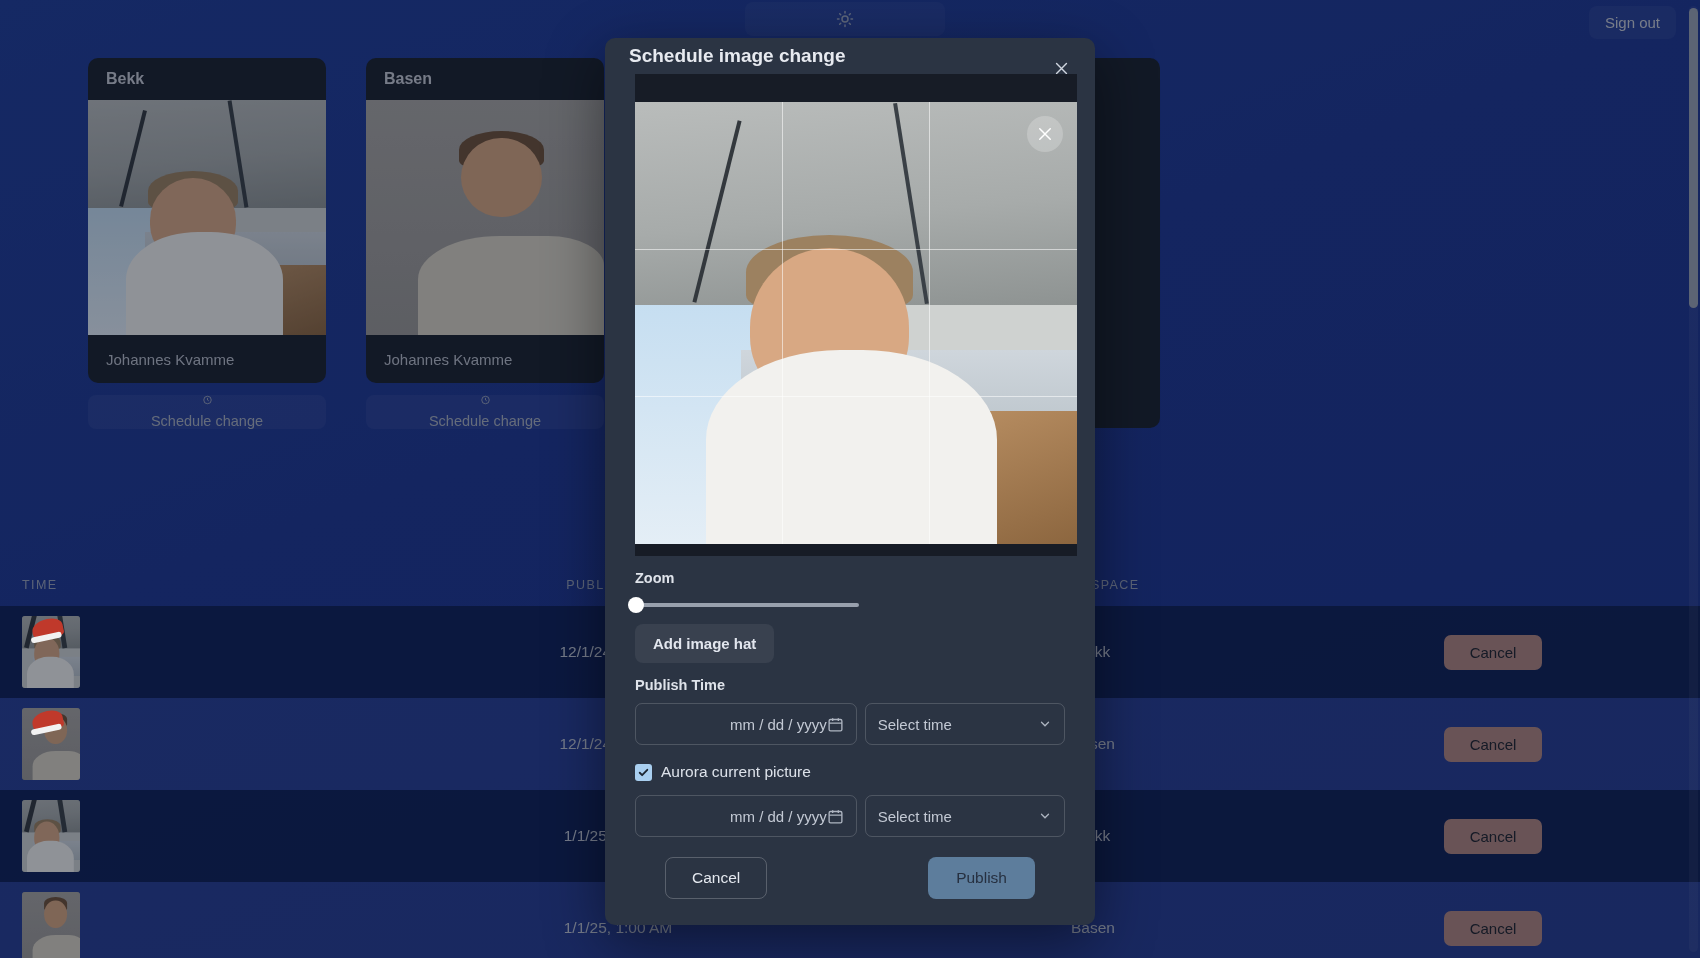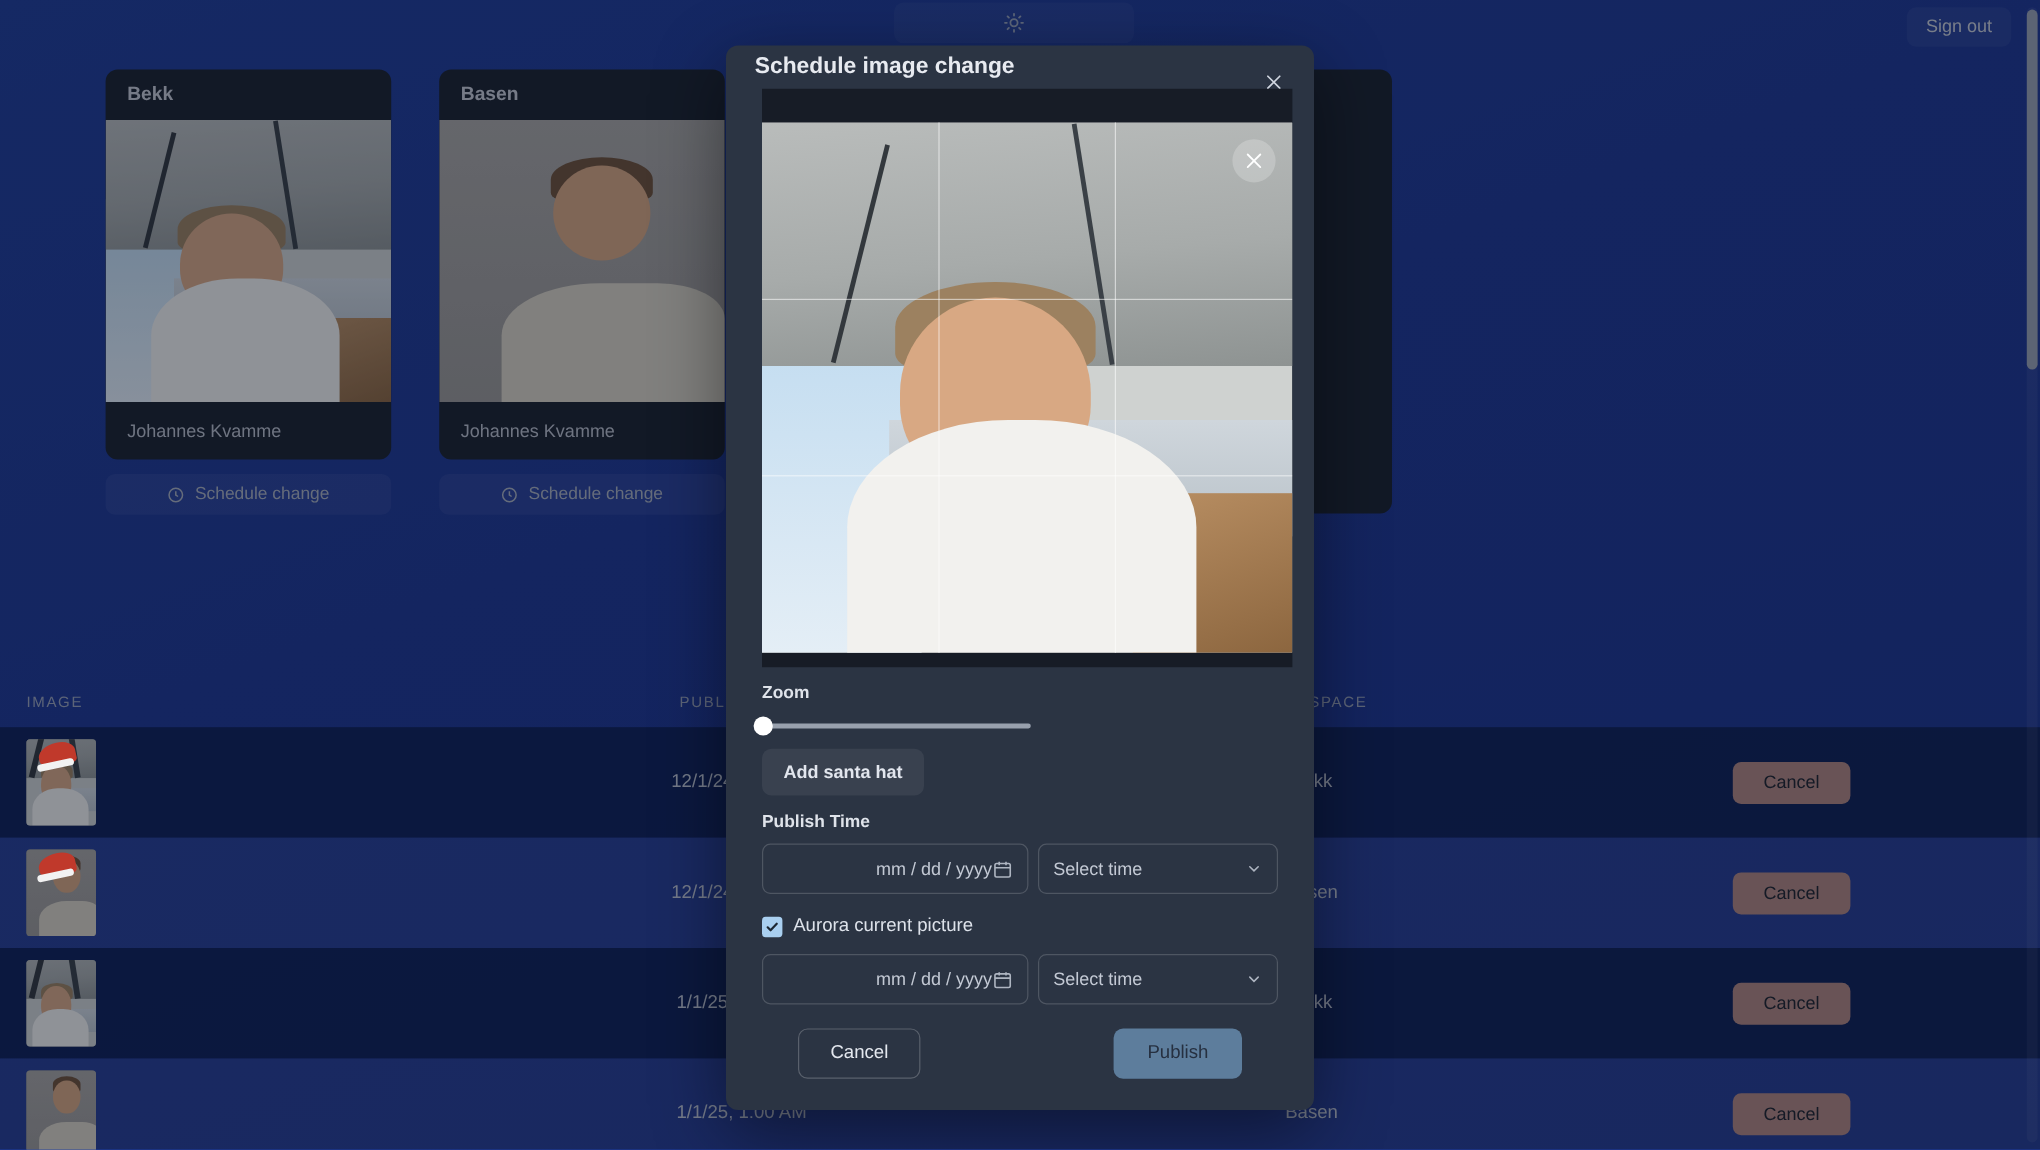--- a/index.html
+++ b/index.html
@@ -65,20 +65,21 @@
     font-size: 15px; color: #b9bec8;
   }
   .card-wrap { display: flex; flex-direction: column; gap: 12px; }
   .sched-btn {
     width: 238px; height: 34px;
     background: rgba(255,255,255,0.055);
     border: none; border-radius: 8px;
     color: #aab0bd; font-size: 14.5px; font-family: inherit;
     display: flex; align-items: center; justify-content: center; gap: 8px;
     cursor: pointer;
+    flex-direction: column;
   }
   .clock-icon { width: 15px; height: 15px; display:block; }
 
   .addcard {
     width: 238px; height: 370px;
     background: #1b212c; border-radius: 10px;
     position: relative;
   }
   .addcard .card-head { color: #c6cad3; }
   .plus-icon {
@@ -394,21 +395,21 @@
     <div class="addcard">
       <div class="card-head">Add workspace</div>
       <svg class="plus-icon" viewBox="0 0 24 24" fill="none" stroke="#9aa0ab" stroke-width="1.6">
         <path d="M12 4v16M4 12h16"></path>
       </svg>
     </div>
   </div>
 
   <div class="table">
     <div class="thead">
-      <div class="col-img">IMAGE</div>
+      <div class="col-img">TIME</div>
       <div class="col-time">PUBLISH TIME</div>
       <div class="col-ws">WORKSPACE</div>
       <div class="col-act"></div>
     </div>
 
     <div class="trow odd">
       <div class="col-img">
         <div class="thumb">
           <div class="photo-a" style="transform:scale(1.2)">
             <div class="canopy"></div>
@@ -525,21 +526,21 @@
         </div>
       </div>
 
       <div class="field-label">Zoom</div>
       <div class="slider-row">
         <div class="slider-track">
           <div class="slider-thumb"></div>
         </div>
       </div>
 
-      <button class="santa-btn">Add santa hat</button>
+      <button class="santa-btn">Add image hat</button>
 
       <div class="field-label">Publish Time</div>
 
       <div class="dt-row">
         <div class="date-input">
           <span>mm / dd / yyyy</span>
           <svg class="cal-icon" viewBox="0 0 24 24" fill="none" stroke="#aeb5c1" stroke-width="1.9">
             <rect x="3" y="5" width="18" height="16" rx="2"></rect>
             <path d="M3 10h18M8 3v4M16 3v4"></path>
           </svg>

